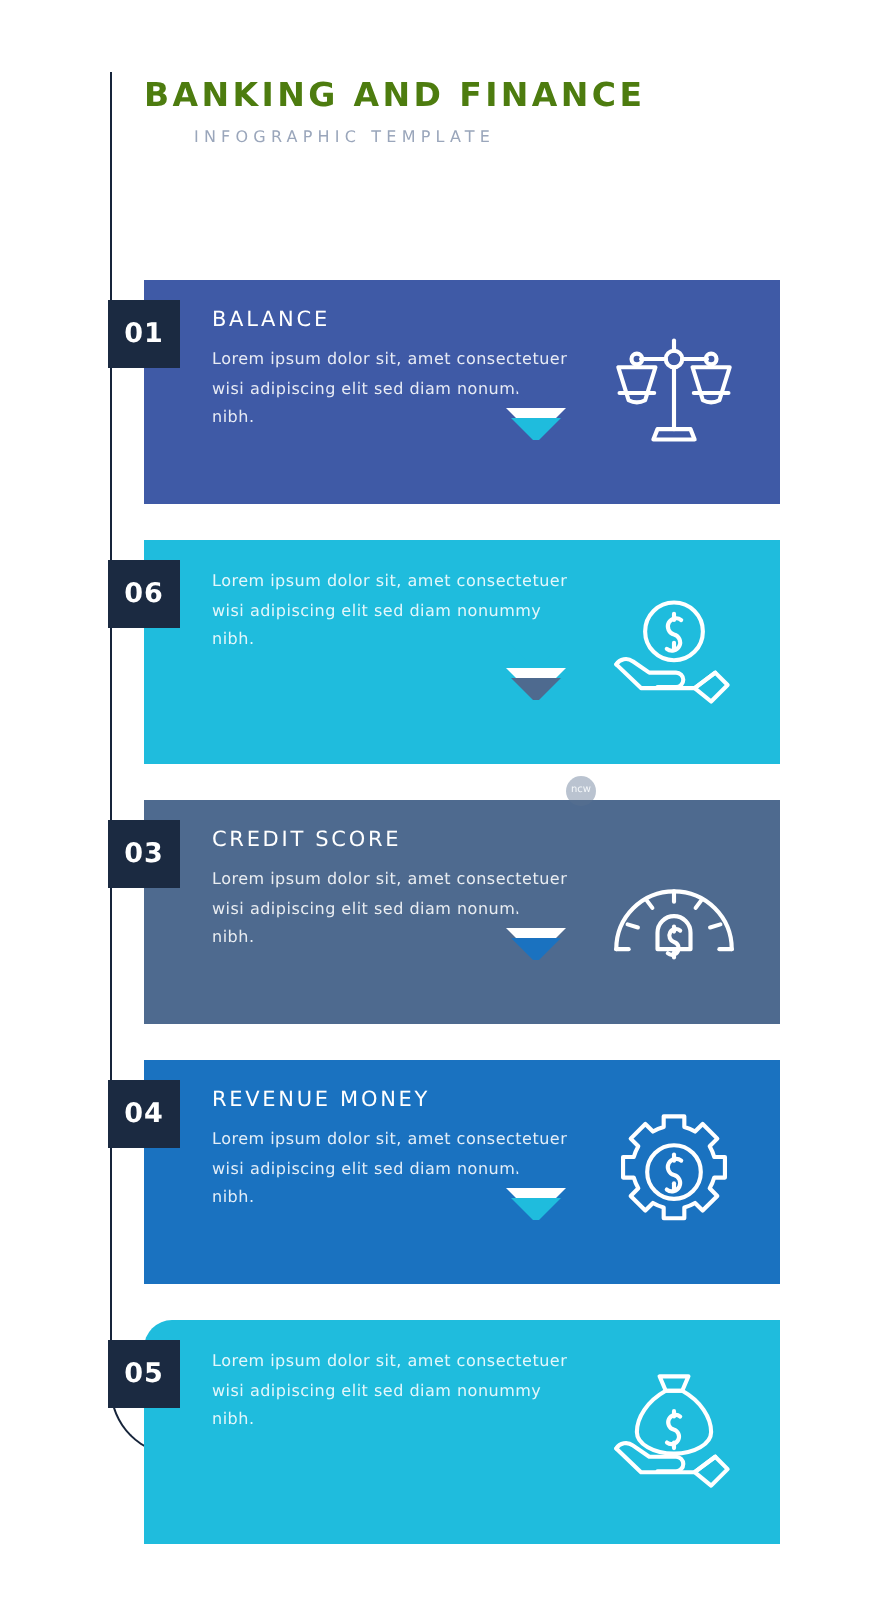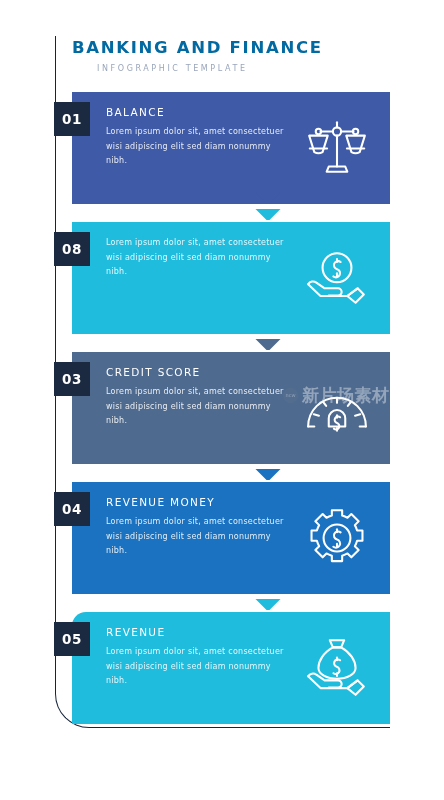--- a/index.html
+++ b/index.html
@@ -41,40 +41,41 @@
   .header {
     position: absolute;
     left: 72px;
     top: 38px;
     width: 330px;
   }
   .title {
     font-size: 16.5px;
     letter-spacing: 1.7px;
     font-weight: bold;
-    color: #0369a1;
+    color: #4d7c0f;
     white-space: nowrap;
     line-height: 1.2;
   }
   .subtitle {
     margin-top: 6px;
     font-size: 8px;
     letter-spacing: 2.6px;
     color: #9aa6bb;
     white-space: nowrap;
     padding-left: 25px;
   }
 
   
   .panel {
     position: absolute;
     left: 72px;
     width: 318px;
     height: 112px;
     box-sizing: border-box;
+    margin-top: 48px;
   }
   .panel-bg {
     position: absolute;
     left: 0; top: 0;
     width: 100%;
     height: 100%;
   }
 
   .badge {
     position: absolute;
@@ -217,21 +218,21 @@
       <path d="M2.5,19 L15,31.5 L27.5,19 Z" fill="#1fbcdd"></path>
     </svg>
   </div>
 
   <div class="panel" style="top:222px;">
     <div class="panel-bg">
       <svg viewBox="0 0 318 112" preserveAspectRatio="none" style="display:block;width:100%;height:100%;">
         <path d="M0,0 H318 V112 H0 Z" fill="#1fbcdd"></path>
       </svg>
     </div>
-    <div class="badge">08</div>
+    <div class="badge">06</div>
     <div class="ptext">
       <div class="pbody">Lorem ipsum dolor sit, amet consectetuer wisi adipiscing elit sed diam nonummy nibh.</div>
     </div>
     <div class="picon">
       <svg viewBox="0 0 64 64" fill="none" stroke="#ffffff" stroke-width="2" stroke-linecap="round" stroke-linejoin="round">
         <circle cx="32" cy="22" r="14"></circle>
         <path d="M35.5,16.5 a4,4 0 1 0 -3.5,7 a4,4 0 1 1 -3.5,7"></path>
         <line x1="32" y1="13.5" x2="32" y2="16.5"></line>
         <line x1="32" y1="27.5" x2="32" y2="30.5"></line>
         <path d="M4,38 a5.5,5.5 0 0 1 8,-1.5 L20,42 L33,42 a3.5,3.5 0 0 1 0,7 L24,49"></path>
@@ -273,21 +274,20 @@
         <path d="M24,50 v-8 a8,8 0 0 1 16,0 v8 Z"></path>
         <path d="M35,41 a3.2,3.2 0 1 0 -3,5.5 a3.2,3.2 0 1 1 -3,5.5"></path>
         <line x1="32" y1="39" x2="32" y2="41.5"></line>
         <line x1="32" y1="51.5" x2="32" y2="54"></line>
       </svg>
     </div>
   </div>
 
   <div class="watermark">
     <div class="wm-logo">ncw</div>
-    <div class="wm-text">新片场素材</div>
   </div>
 
   <div class="arrow" style="top:450px;">
     <svg viewBox="0 0 30 30">
       <path d="M0,0 L15,15 L30,0 Z" fill="#4e6a8f"></path>
       <path d="M0,14 L15,29 L30,14 Z" fill="#ffffff"></path>
       <path d="M2.5,19 L15,31.5 L27.5,19 Z" fill="#1a72c0"></path>
     </svg>
   </div>
 
@@ -322,21 +322,20 @@
   </div>
 
   <div class="panel" style="top:612px;">
     <div class="panel-bg">
       <svg viewBox="0 0 318 112" preserveAspectRatio="none" style="display:block;width:100%;height:100%;">
         <path d="M14,0 H318 V112 H0 V14 A14,14 0 0 1 14,0 Z" fill="#1fbcdd"></path>
       </svg>
     </div>
     <div class="badge">05</div>
     <div class="ptext">
-      <div class="ptitle">REVENUE</div>
       <div class="pbody">Lorem ipsum dolor sit, amet consectetuer wisi adipiscing elit sed diam nonummy nibh.</div>
     </div>
     <div class="picon">
       <svg viewBox="0 0 64 64" fill="none" stroke="#ffffff" stroke-width="2" stroke-linecap="round" stroke-linejoin="round">
         <path d="M25,5 L39,5 L36,12 L28,12 Z"></path>
         <path d="M28,12 C19,17 14,25 14,32 a18,10.5 0 0 0 36,0 c0,-7 -5,-15 -14,-20 Z"></path>
         <path d="M35,24.5 a3.6,3.6 0 1 0 -3.2,6.3 a3.6,3.6 0 1 1 -3.2,6.3"></path>
         <line x1="32" y1="21.8" x2="32" y2="24.5"></line>
         <line x1="32" y1="37.1" x2="32" y2="39.8"></line>
         <path d="M4,40 a5.5,5.5 0 0 1 8,-1.5 L20,44 L33,44 a3.5,3.5 0 0 1 0,7 L24,51"></path>

